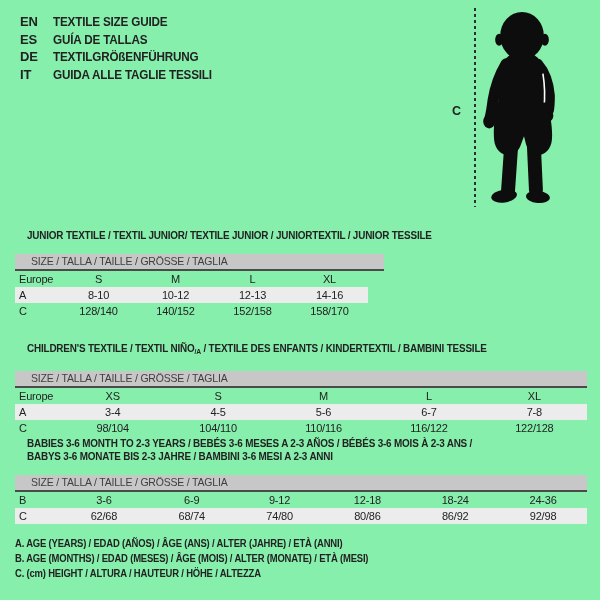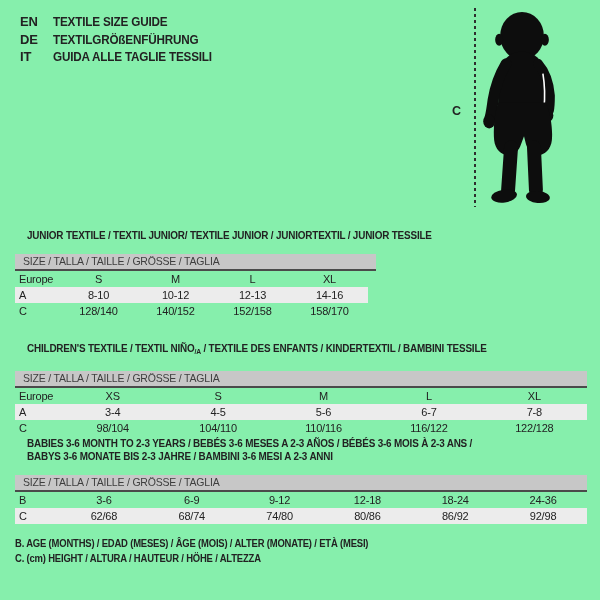--- a/index.html
+++ b/index.html
@@ -22,21 +22,21 @@
   .baby-svg { position:absolute; left:480px; top:8px; }
 
   
   .sec { position:absolute; left:15px; width:572px; }
   .sec-junior { top:217px; }
   .sec-children { top:330px; }
   .sec-babies { top:425px; }
   .tbl-title { margin:12px; font-size:11px; font-weight:bold; line-height:12px; letter-spacing:-0.2px; }
   .tbl-title .sub { font-size:7.5px; vertical-align:-2px; }
   .size-bar { margin-top:13px; background:#c7c7c7; border-bottom:2px solid #4a4a4a;
-    height:15px; line-height:15px; font-size:10.5px; color:#3e3e3e; padding-left:8px;
+    height:15px; line-height:15px; font-size:10.5px; color:#3e3e3e; padding-left:16px;
     letter-spacing:-0.2px; }
   .sec-babies .size-bar { margin-top:12px; }
   .w-junior { width:353px; }
   .trow { display:flex; height:16px; align-items:center; font-size:11px; letter-spacing:-0.2px; }
   .trow .lbl { flex:0 0 45px; width:45px; padding-left:4px; box-sizing:border-box; }
   .trow .cell { flex:1; text-align:center; }
   .stripe { background:#ececec; }
 
   
   .notes { position:absolute; left:15px; top:536px; }
@@ -44,20 +44,24 @@
 </style>
 </head>
 <body>
 
 <div class="canvas">
 
   <div class="lang-list">
     <div class="lang-row">
       <span class="lang-code">EN</span>
       <span class="cond">TEXTILE SIZE GUIDE</span>
+    </div>
+    <div class="lang-row">
+      <span class="lang-code">ES</span>
+      <span class="cond">GUÍA DE TALLAS</span>
     </div>
     <div class="lang-row">
       <span class="lang-code">DE</span>
       <span class="cond">TEXTILGRÖßENFÜHRUNG</span>
     </div>
     <div class="lang-row">
       <span class="lang-code">IT</span>
       <span class="cond">GUIDA ALLE TAGLIE TESSILI</span>
     </div>
   </div>
@@ -156,17 +160,18 @@
       <span class="cell">62/68</span>
       <span class="cell">68/74</span>
       <span class="cell">74/80</span>
       <span class="cell">80/86</span>
       <span class="cell">86/92</span>
       <span class="cell">92/98</span>
     </div>
   </div>
 
   <div class="notes">
+    <div class="note"><span class="cond">A. AGE (YEARS) / EDAD (AÑOS) / ÂGE (ANS) / ALTER (JAHRE) / ETÀ (ANNI)</span></div>
     <div class="note"><span class="cond">B. AGE (MONTHS) / EDAD (MESES) / ÂGE (MOIS) / ALTER (MONATE) / ETÀ (MESI)</span></div>
     <div class="note"><span class="cond">C. (cm) HEIGHT / ALTURA / HAUTEUR / HÖHE / ALTEZZA</span></div>
   </div>
 
 </div>
 
 </body></html>

